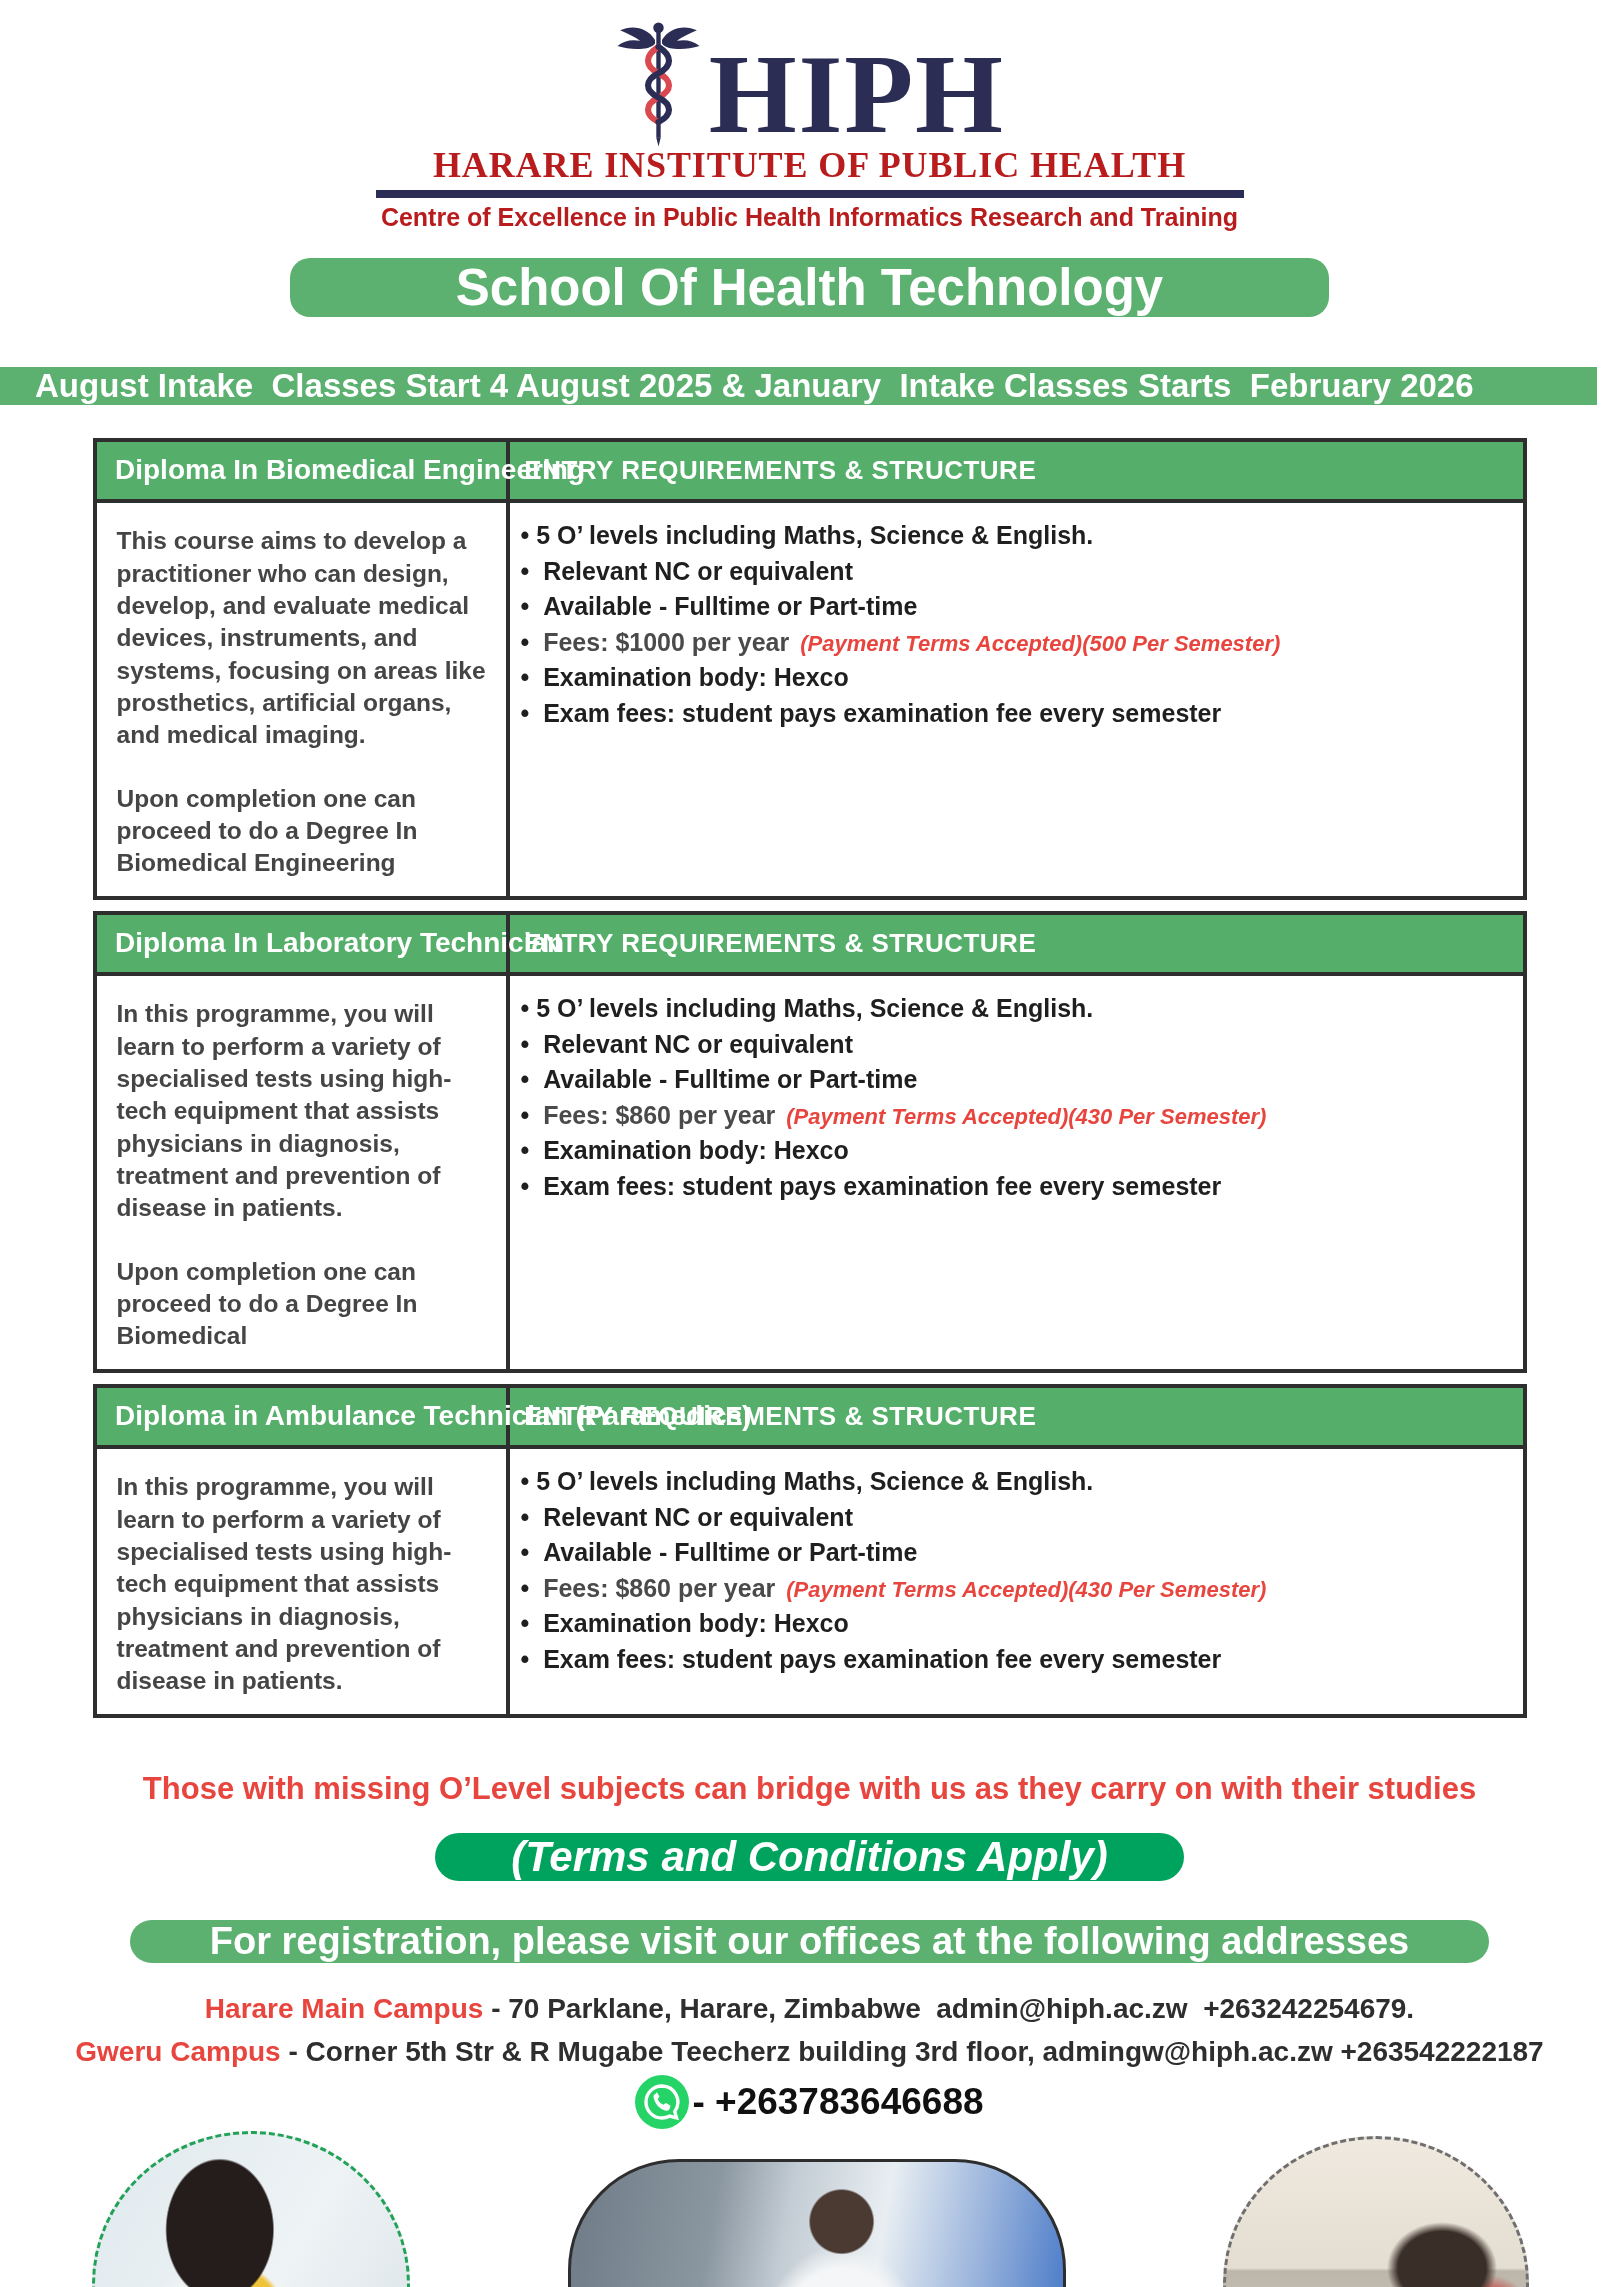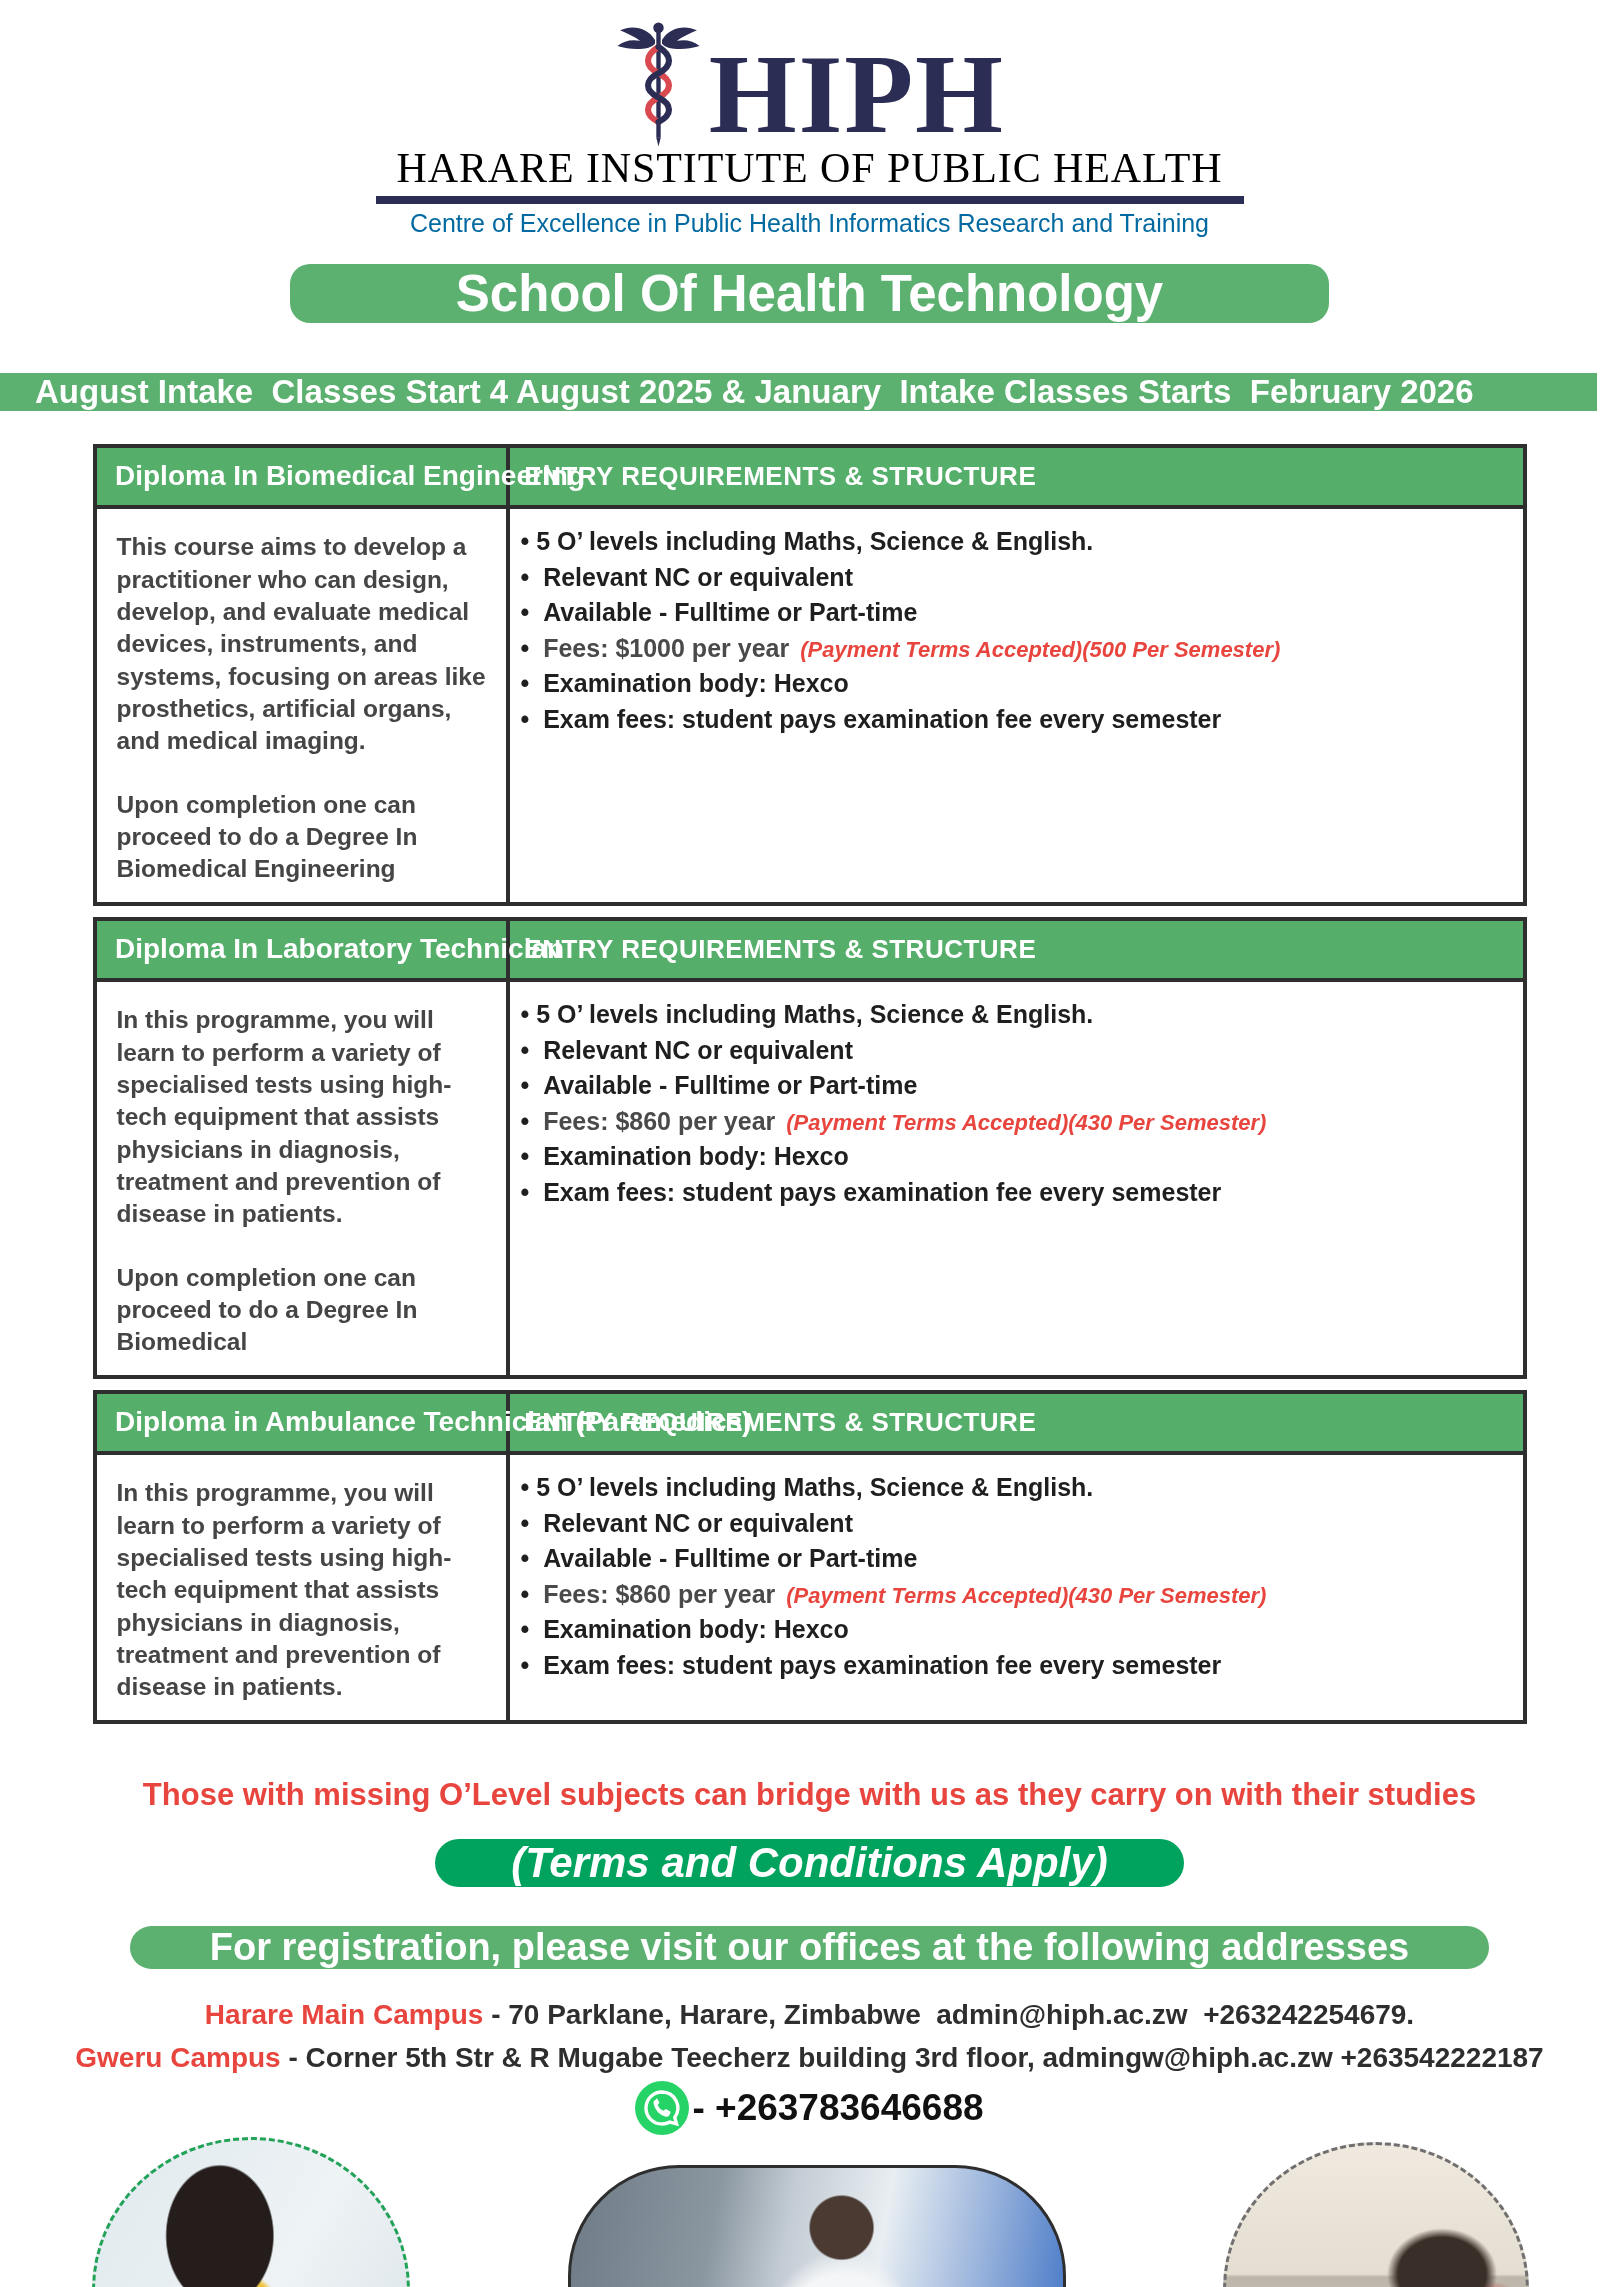--- a/index.html
+++ b/index.html
@@ -15,26 +15,26 @@
   .logo-wrap { padding-top:18.5px; display:flex; flex-direction:column; align-items:center; }
   .logo-row { display:flex; align-items:flex-end; gap:5.5px; }
   .caduceus { width:89px; height:131px; }
   .acronym {
     font-family:"Liberation Serif", serif;
     font-weight:bold; font-size:113px; line-height:1;
     color:#2b2d55; letter-spacing:1.8px;
   }
   .institute {
     font-family:"Liberation Serif", serif;
-    font-weight:normal; font-size:42px; color:#000000;
+    font-weight:bold; font-size:36px; color:#b91c1c;
     letter-spacing:0.9px; margin-top:-5.5px; white-space:pre;
   }
   .navy-rule { width:868px; height:8.3px; background:#2b2d55; margin-top:3.7px; }
   .tagline {
-    color:#0369a1; font-weight:normal; font-size:25px; margin-top:5.5px; white-space:pre;
+    color:#b91c1c; font-weight:bold; font-size:25px; margin-top:5.5px; white-space:pre;
   }
   
   .school-banner {
     margin:26px auto 0; width:1039px; height:78px; border-radius:20px;
     background:#5cb170; color:#ffffff; font-weight:bold; font-size:51px;
     display:flex; align-items:center; justify-content:center; white-space:pre;
   }
   .intake-bar {
     margin-top:50px; width:1597px; height:63px; background:#5cb170;
     color:#ffffff; font-weight:bold; font-size:33px;

